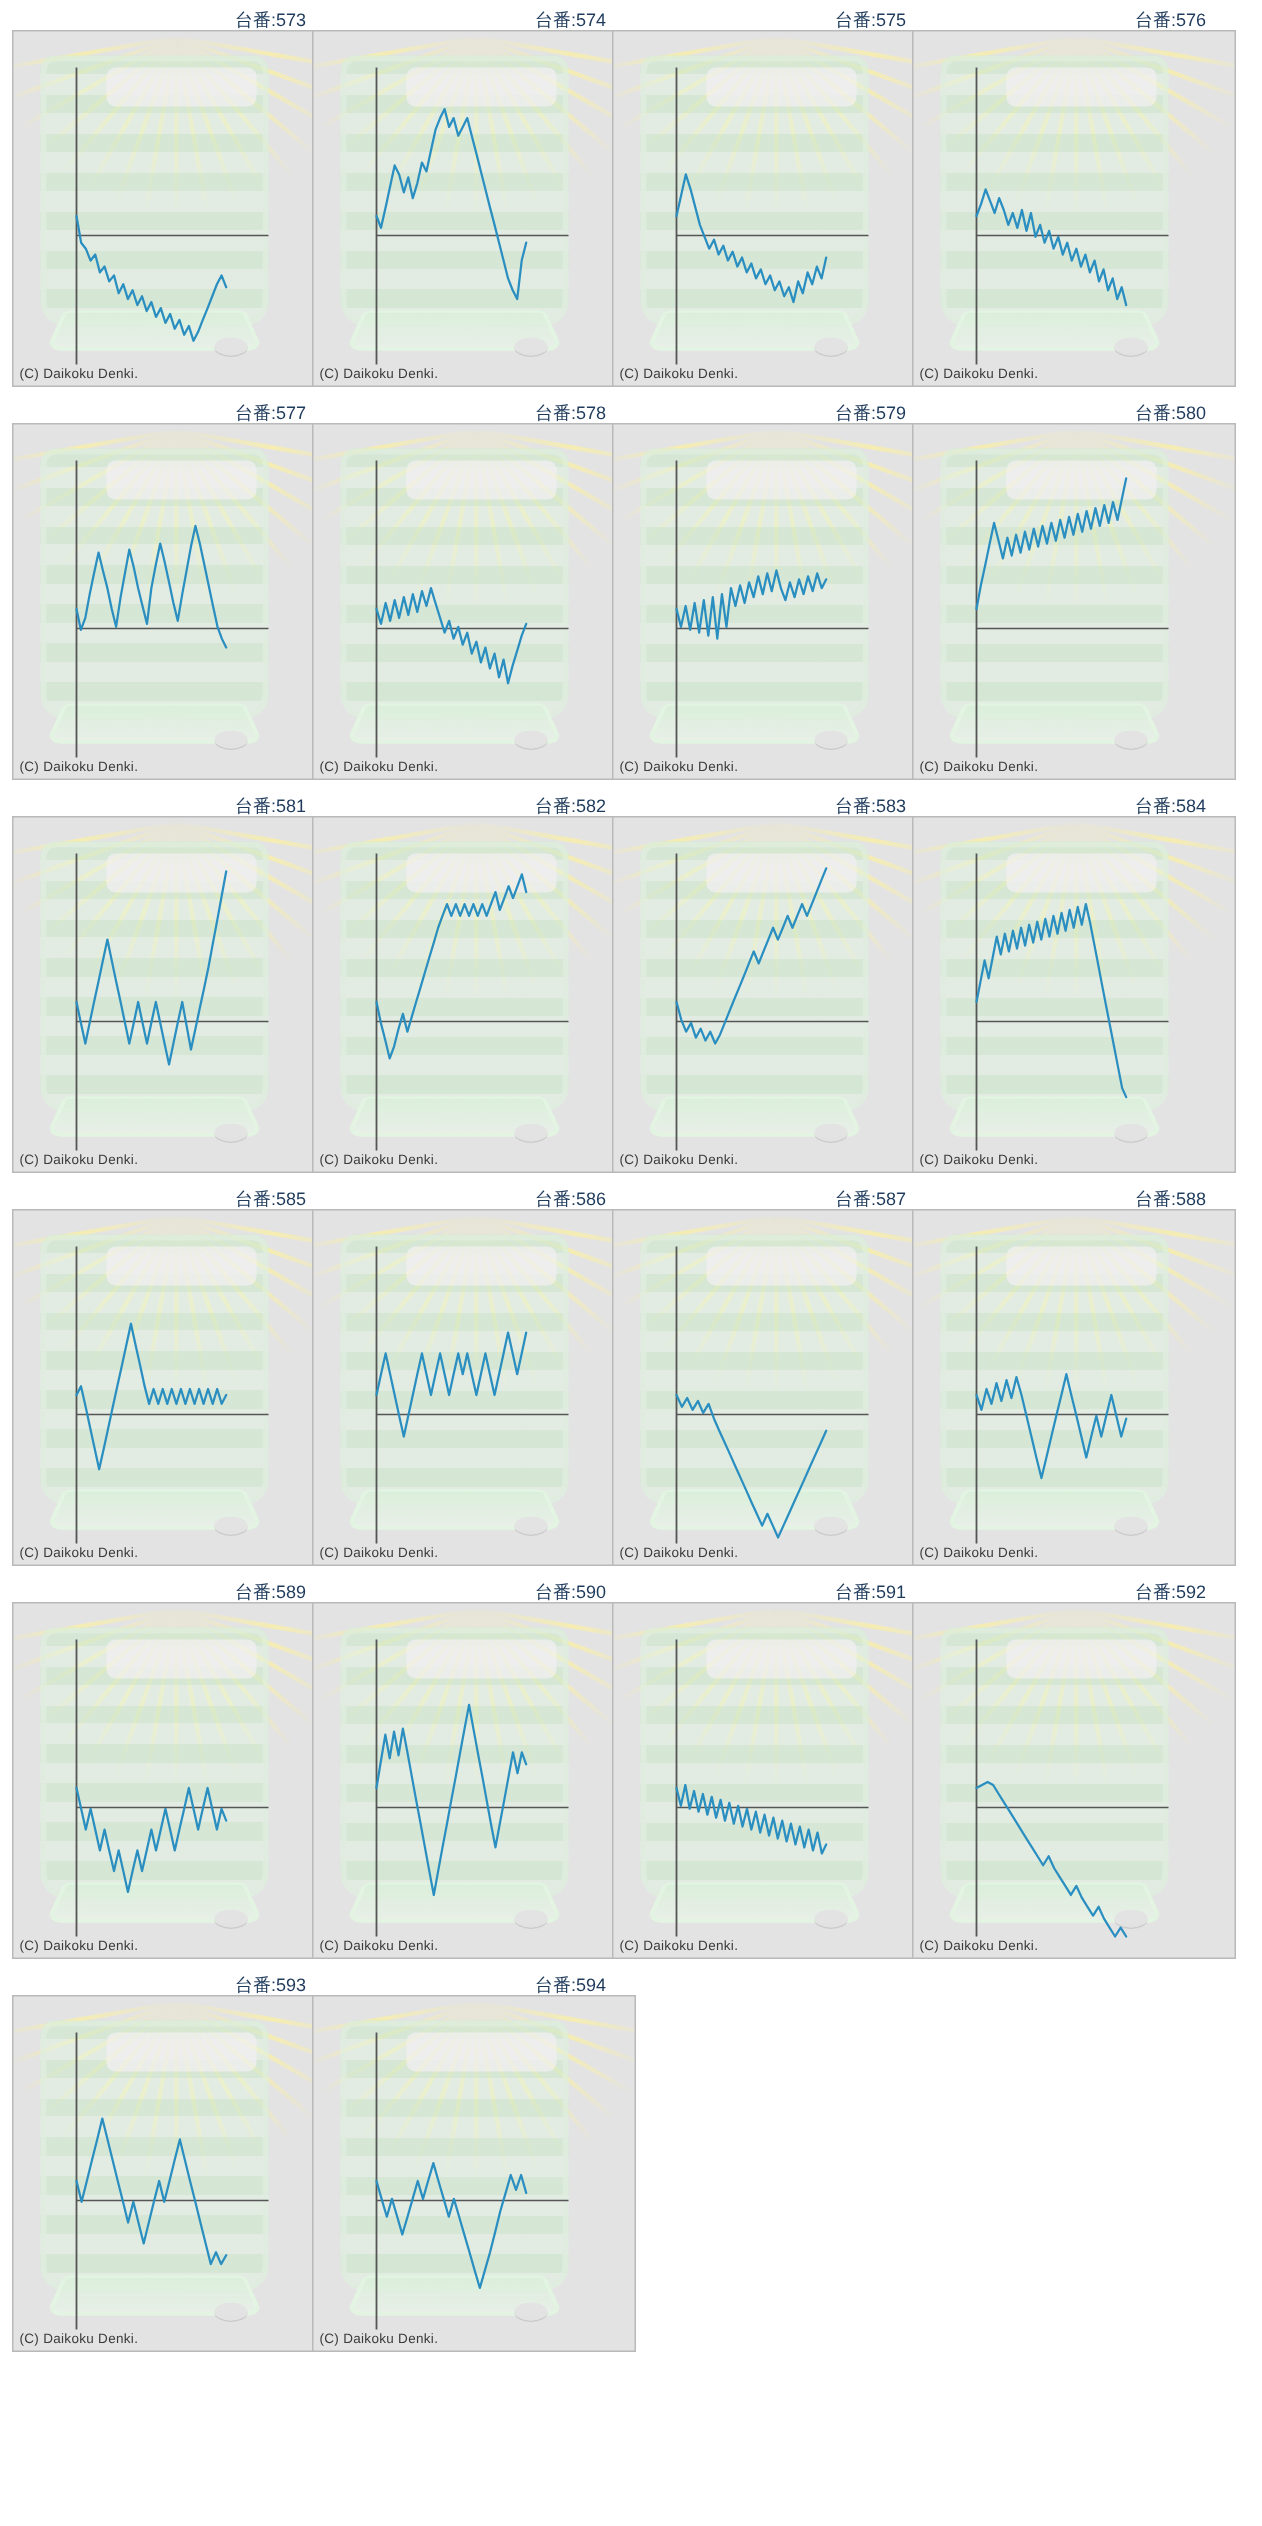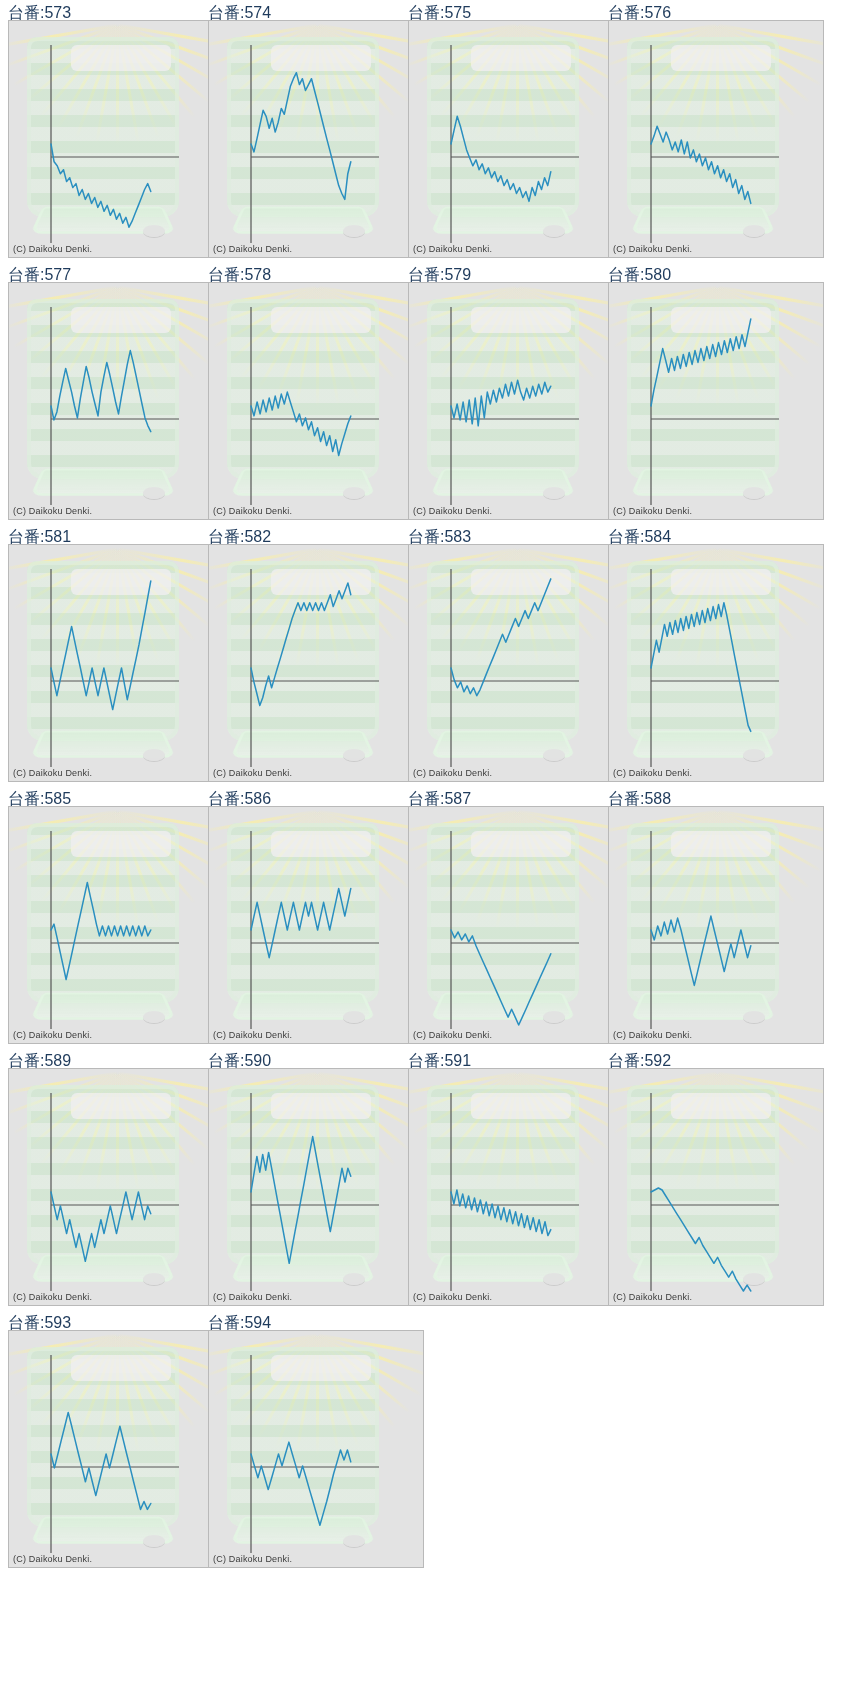--- a/index.html
+++ b/index.html
@@ -13,22 +13,22 @@
     width: 841px;
     padding: 4px 0 0 8px;
     display: flex;
     flex-wrap: wrap;
   }
   .cell {
     width: 196px;
     margin: 0 4px 8px 0;
   }
   .cell-title {
-    text-align: left;
-    font-size: 16px;
+    text-align: right;
+    font-size: 12px;
     color: #1f3b5c;
     line-height: 14px;
     height: 16px;
     padding-top: 2px;
     white-space: nowrap;
   }
   .panel {
     position: relative;
     width: 216px;
     height: 238px;

